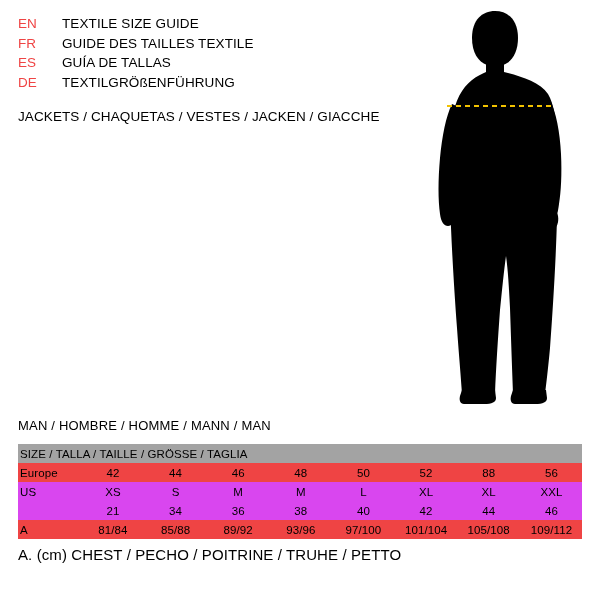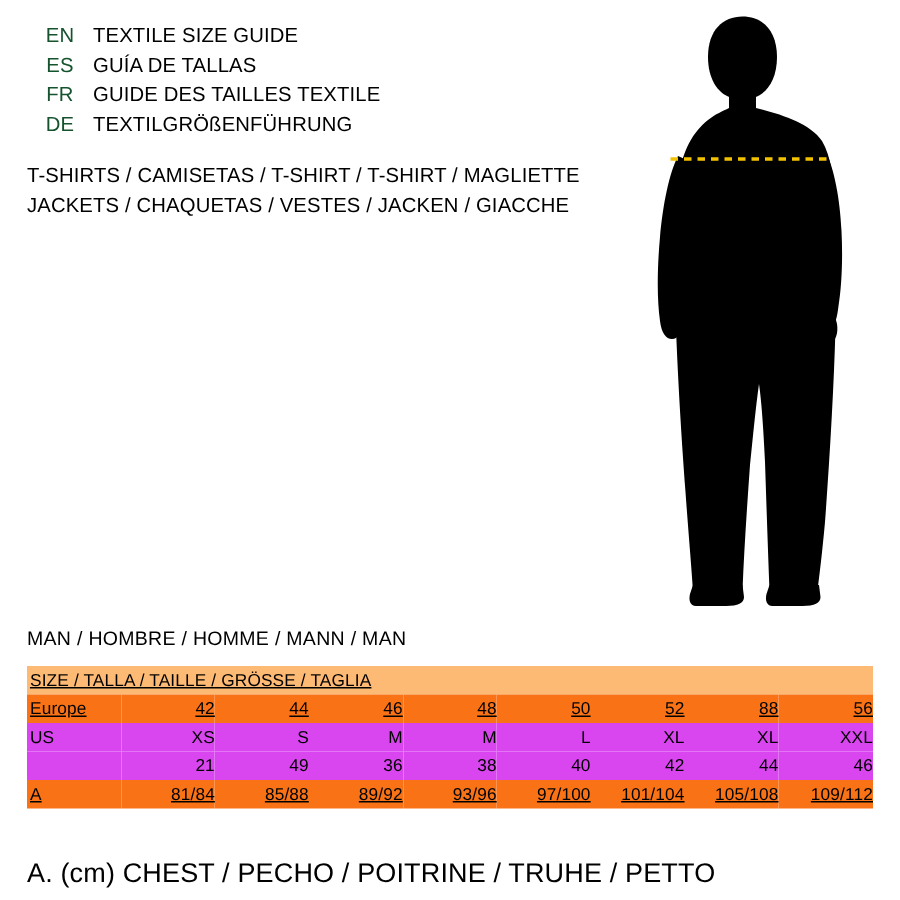--- a/index.html
+++ b/index.html
@@ -31,22 +31,21 @@
   .lang-row {
     display: flex;
     align-items: baseline;
     height: 19.5px;
     font-size: 13.5px;
     letter-spacing: 0.1px;
   }
   .lang-code {
     width: 44px;
     flex: 0 0 44px;
-    color: #14532d;
-    text-align: center;
+    color: #ef4444;
   }
   .lang-text {
     white-space: nowrap;
   }
 
   
   .cat-block {
     position: absolute;
     left: 18px;
     top: 109px;
@@ -94,78 +93,75 @@
     font-size: 11.5px;
     table-layout: fixed;
   }
   table.size-table td {
     padding: 0;
     height: 19px;
     vertical-align: middle;
     letter-spacing: 0.1px;
   }
   .row-header td {
-    background: #fdba74;
+    background: #a3a3a3;
     font-size: 11.5px;
-    text-decoration: underline;
   }
   .row-shade td {
     background: #d946ef;
   }
   .row-plain td {
-    background: #f97316;
-    text-decoration: underline;
+    background: #ef4444;
   }
   .c-label {
     width: 82px;
     padding-left: 2px !important;
   }
   .c-val {
     width: 68px;
-    text-align: right;
+    text-align: center;
     padding-left: 2px !important;
   }
 
   
   .footnote {
     position: absolute;
     left: 18px;
-    top: 572px;
-    font-size: 18px;
+    top: 546px;
+    font-size: 15px;
     letter-spacing: 0.1px;
     white-space: nowrap;
     text-align: right;
   }
 </style>
 </head>
 <body>
 
 <div class="page">
 
   <div class="lang-block">
     <div class="lang-row">
       <span class="lang-code">EN</span>
       <span class="lang-text">TEXTILE SIZE GUIDE</span>
     </div>
     <div class="lang-row">
+      <span class="lang-code">FR</span>
+      <span class="lang-text">GUIDE DES TAILLES TEXTILE</span>
+    </div>
+    <div class="lang-row">
       <span class="lang-code">ES</span>
       <span class="lang-text">GUÍA DE TALLAS</span>
     </div>
     <div class="lang-row">
-      <span class="lang-code">FR</span>
-      <span class="lang-text">GUIDE DES TAILLES TEXTILE</span>
-    </div>
-    <div class="lang-row">
       <span class="lang-code">DE</span>
       <span class="lang-text">TEXTILGRÖßENFÜHRUNG</span>
     </div>
   </div>
 
   <div class="cat-block">
-    <div class="cat-line">T-SHIRTS / CAMISETAS / T-SHIRT / T-SHIRT / MAGLIETTE</div>
     <div class="cat-line">JACKETS / CHAQUETAS / VESTES / JACKEN / GIACCHE</div>
   </div>
 
   <div class="figure">
     <svg width="200" height="400" viewBox="0 0 200 400" xmlns="http://www.w3.org/2000/svg">
       <g fill="#000000">
 
         <path d="M72 30 C72 12 82 3 95 3 C108 3 118 12 118 30 C118 44 112 54 103 57 L87 57 C78 54 72 44 72 30 Z"></path>
 
         <path d="M86 54 L104 54 L104 64 C120 68 140 74 148 86 C154 96 156 112 157 128
@@ -222,21 +218,21 @@
           <td class="c-val">M</td>
           <td class="c-val">M</td>
           <td class="c-val">L</td>
           <td class="c-val">XL</td>
           <td class="c-val">XL</td>
           <td class="c-val">XXL</td>
         </tr>
         <tr class="row-shade">
           <td class="c-label"></td>
           <td class="c-val">21</td>
-          <td class="c-val">49</td>
+          <td class="c-val">34</td>
           <td class="c-val">36</td>
           <td class="c-val">38</td>
           <td class="c-val">40</td>
           <td class="c-val">42</td>
           <td class="c-val">44</td>
           <td class="c-val">46</td>
         </tr>
         <tr class="row-plain">
           <td class="c-label">A</td>
           <td class="c-val">81/84</td>

